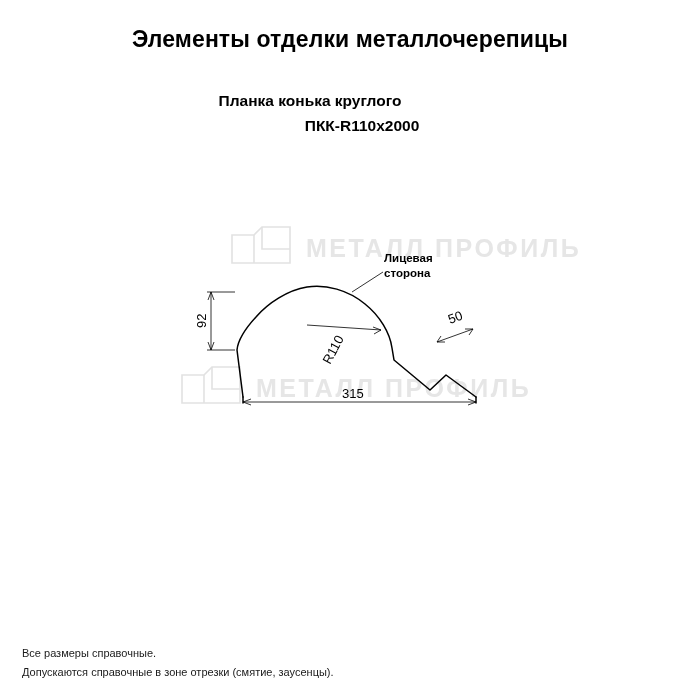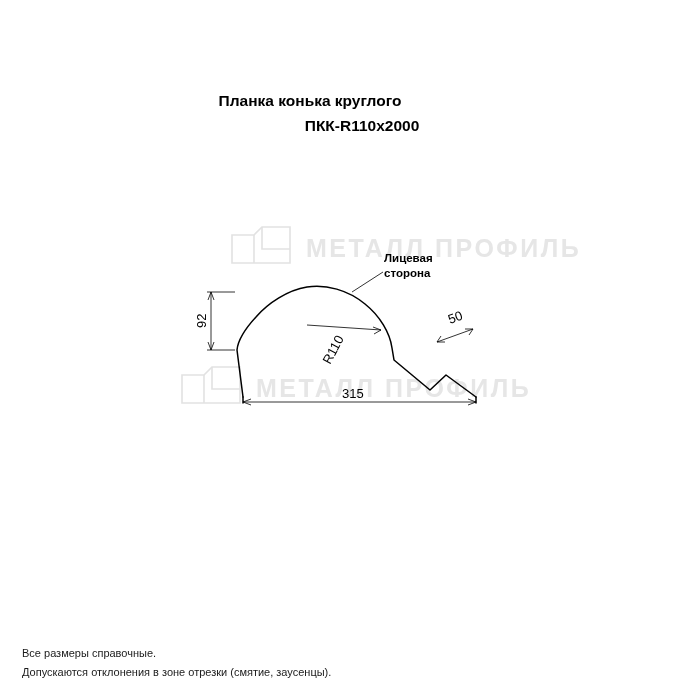--- a/index.html
+++ b/index.html
@@ -105,20 +105,21 @@
     font-family: "Liberation Sans", sans-serif;
     font-size: 11.5px;
     font-weight: bold;
   }
 </style>
 </head>
 <body>
 
 <div class="page">
 
+  <div class="title">Элементы отделки металлочерепицы</div>
   <div class="subtitle">Планка конька круглого</div>
   <div class="code">ПКК-R110x2000</div>
 
   <div class="drawing">
     <svg width="700" height="420" viewBox="0 0 700 420">
 
       <g transform="translate(228,75)">
         <g class="wm">
           <path d="M4,38 L4,10 L26,10 L34,2 L62,2 L62,38 Z"></path>
           <path d="M26,10 L26,38"></path>
@@ -186,16 +187,16 @@
         <path class="dim" d="M 437,192 L 445,192 M 437,192 L 441,186"></path>
         <path class="dim" d="M 473,179 L 465,179 M 473,179 L 469,185"></path>
         <text class="dimtext" x="450" y="174" transform="rotate(-20 450,174)">50</text>
       </g>
 
     </svg>
   </div>
 
   <div class="footer">
     <div>Все размеры справочные.</div>
-    <div>Допускаются отклонения в зоне отрезки (смятие, заусенцы).</div>
+    <div>Допускаются справочные в зоне отрезки (смятие, заусенцы).</div>
   </div>
 
 </div>
 
 </body></html>

